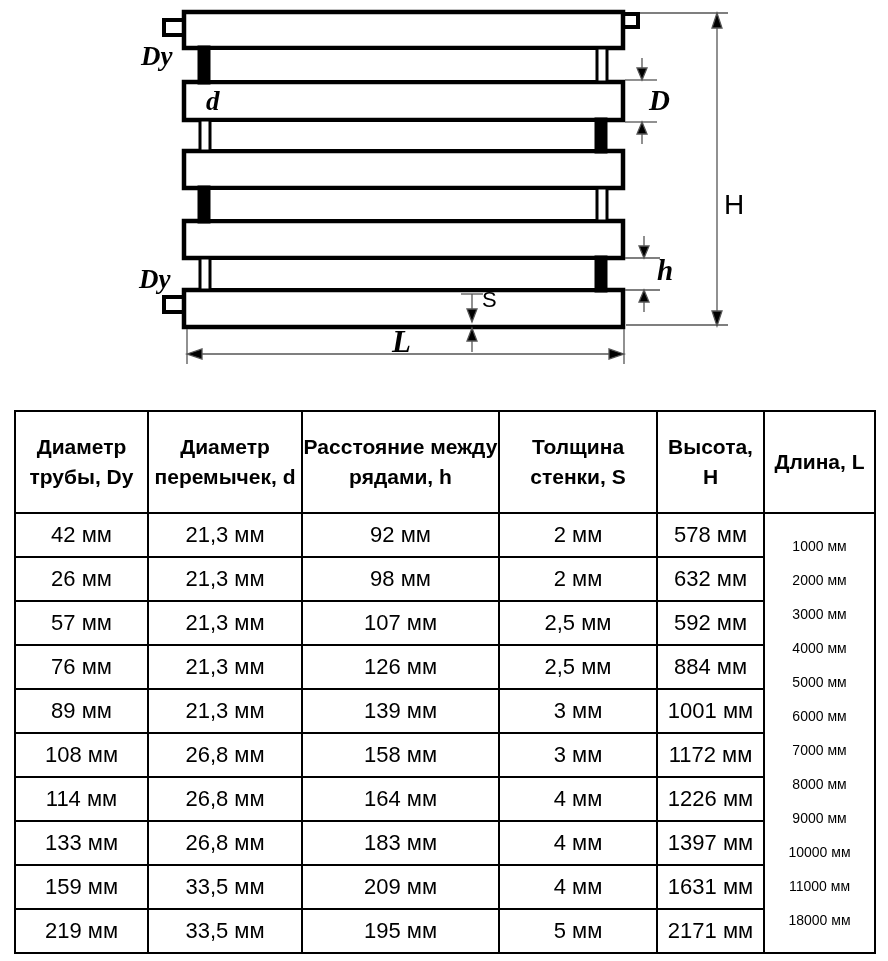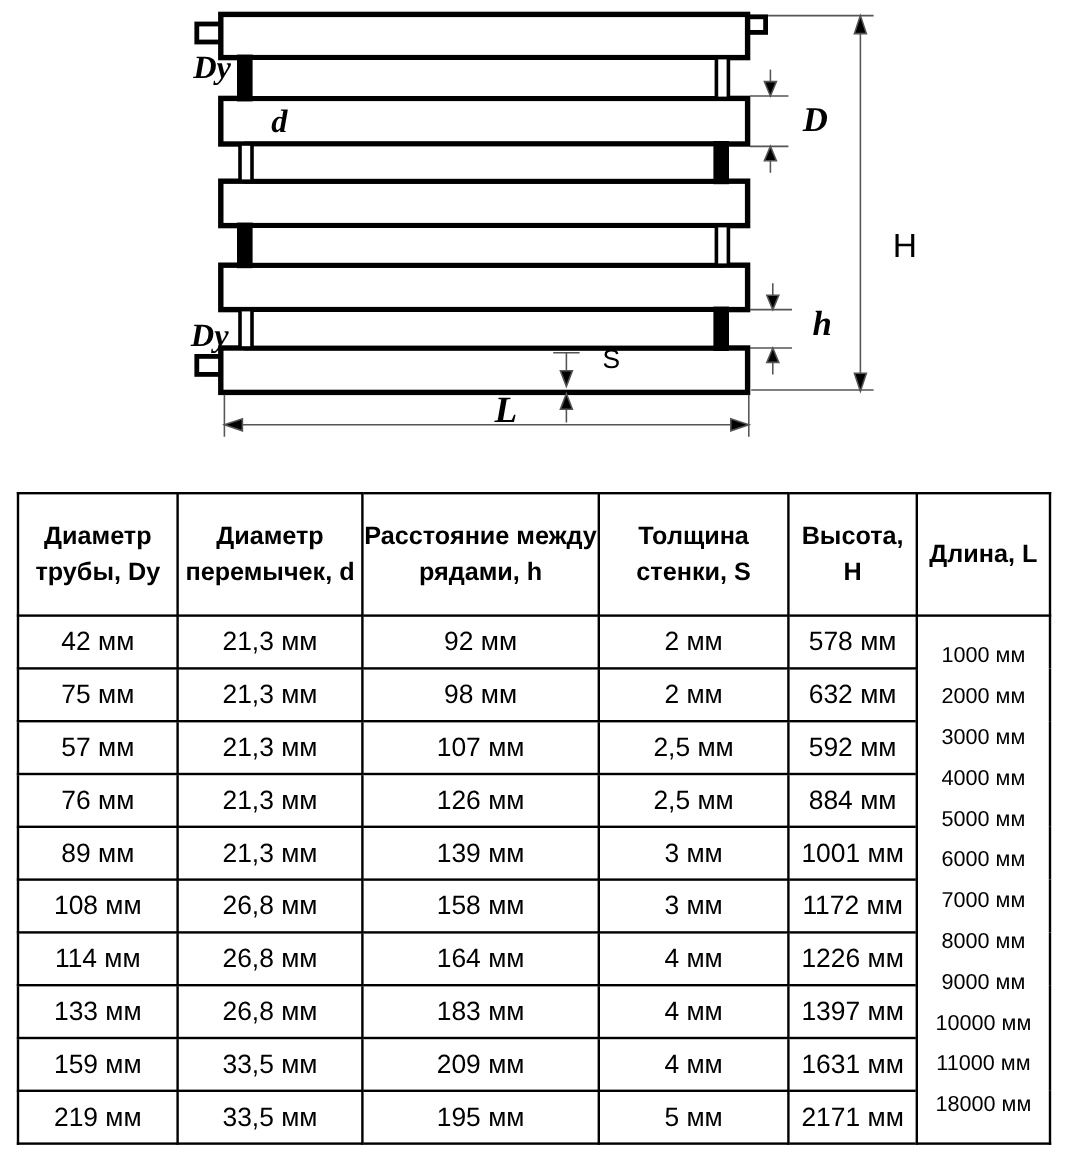--- a/index.html
+++ b/index.html
@@ -1,31 +1,31 @@
 <!DOCTYPE html>
 <html><head>
 <meta charset="utf-8">
 <style>
   html,body{margin:0;padding:0;background:#fff;}
   .page{position:relative;width:888px;height:961px;background:#fff;overflow:hidden;
         font-family:"Liberation Sans",sans-serif;color:#000;}
   .diagram{position:absolute;left:0;top:0;width:888px;height:392px;}
   .diagram svg{position:absolute;left:0;top:0;}
-  .lbl{position:absolute;white-space:nowrap;margin-left:20px;}
+  .lbl{position:absolute;white-space:nowrap;}
   .serif-i{font-family:"Liberation Serif",serif;font-style:italic;font-weight:bold;}
   .sans{font-family:"Liberation Sans",sans-serif;font-weight:normal;}
 
   table.spec{position:absolute;left:14px;top:410px;width:860px;
              border-collapse:collapse;table-layout:fixed;}
   table.spec th, table.spec td{border:2px solid #000;text-align:center;vertical-align:middle;
              padding:0;overflow:hidden;}
   table.spec th{font-size:21px;font-weight:bold;line-height:1.45;height:100px;}
   table.spec td{font-size:22px;height:42px;}
   td.len-cell{vertical-align:middle;}
-  td.len-cell .len-line{line-height:34px;font-size:18px;text-align:center;}
+  td.len-cell .len-line{line-height:34px;font-size:14px;text-align:center;}
 </style>
 </head>
 <body>
 
 <div class="page">
 
   <div class="diagram">
     <svg width="888" height="392" viewBox="0 0 888 392">
       <g stroke="#000" fill="#fff">
 
@@ -146,21 +146,21 @@
           <div class="len-line">6000 мм</div>
           <div class="len-line">7000 мм</div>
           <div class="len-line">8000 мм</div>
           <div class="len-line">9000 мм</div>
           <div class="len-line">10000 мм</div>
           <div class="len-line">11000 мм</div>
           <div class="len-line">18000 мм</div>
         </td>
       </tr>
       <tr>
-        <td>75 мм</td>
+        <td>26 мм</td>
         <td>21,3 мм</td>
         <td>98 мм</td>
         <td>2 мм</td>
         <td>632 мм</td>
       </tr>
       <tr>
         <td>57 мм</td>
         <td>21,3 мм</td>
         <td>107 мм</td>
         <td>2,5 мм</td>

